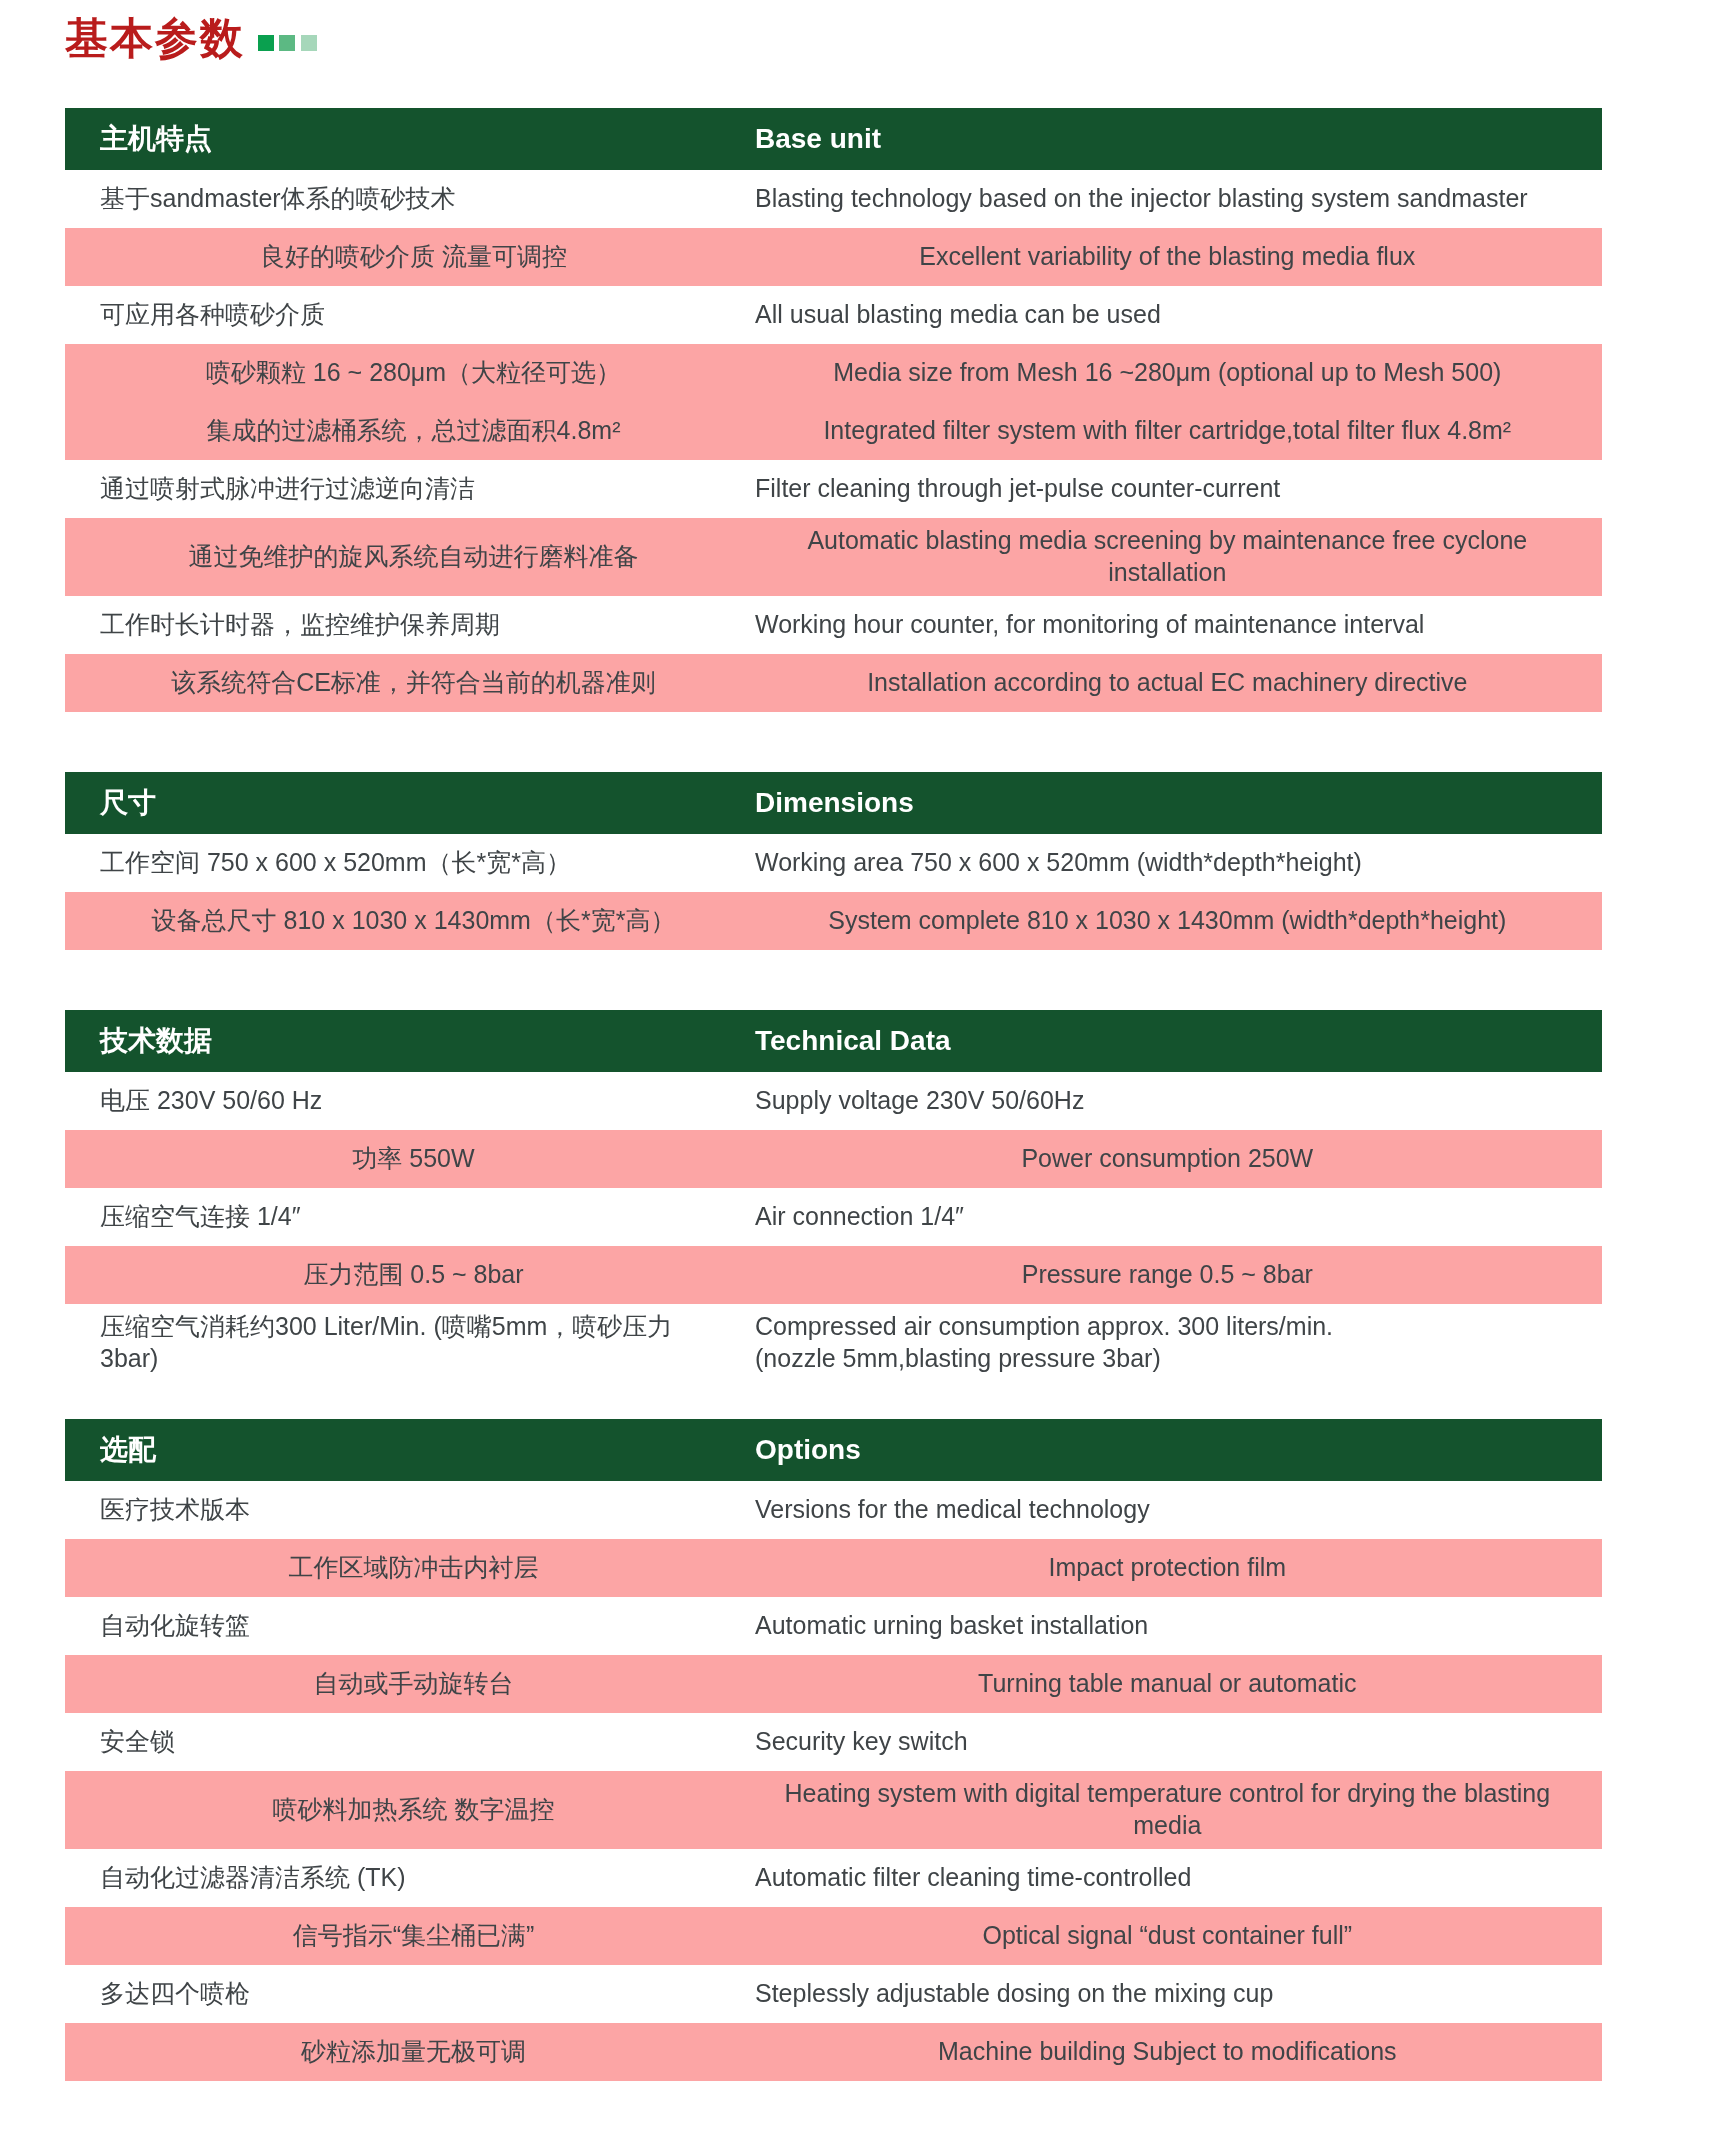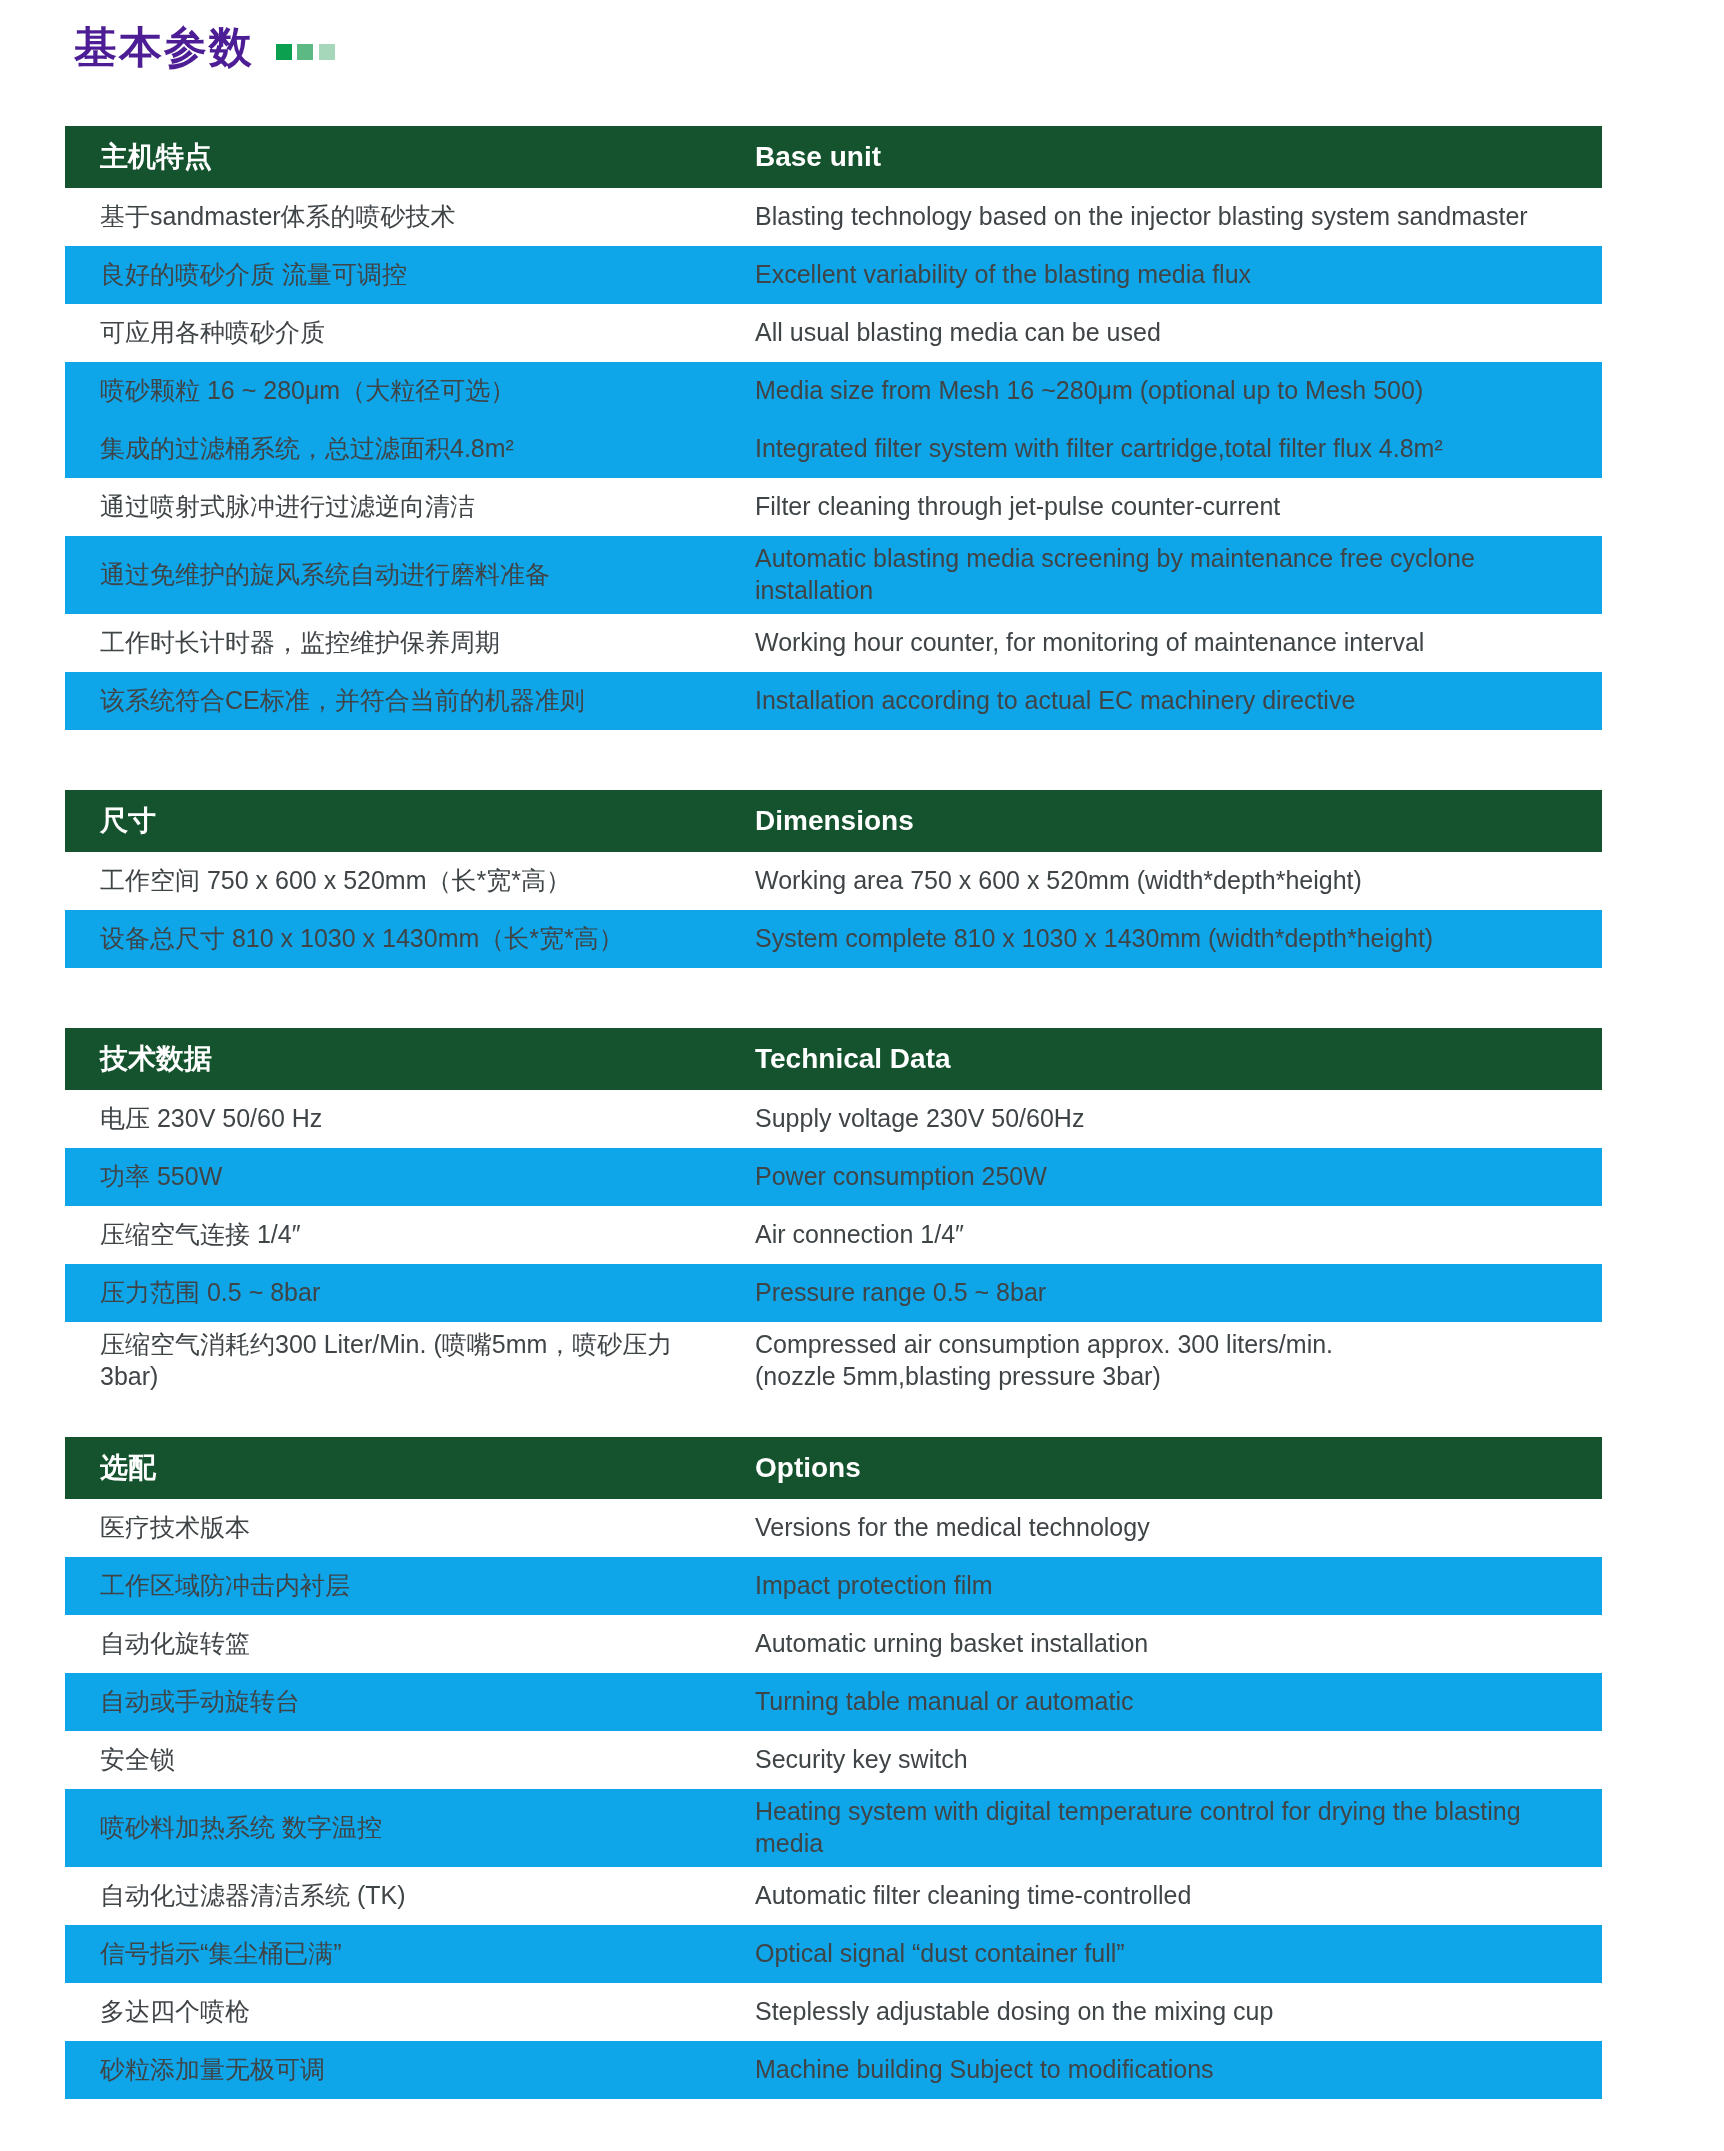--- a/index.html
+++ b/index.html
@@ -14,25 +14,25 @@
   .page{
     padding:13px 123px 0 65px;
     box-sizing:border-box;
   }
   
   .page-header{
     display:flex;align-items:center;
     margin-bottom:43px;
   }
   h1.page-title{
-    margin:9px;
+    margin:0;
     font-size:43px;
     line-height:1.2;
     font-weight:bold;
-    color:#4c1d95;
+    color:#b91c1c;
     letter-spacing:1.9px;
   }
   .squares{display:inline-flex;align-items:center;margin-left:13px;margin-top:9.3px;}
   .squares .sq{display:inline-block;width:16px;height:16px;margin-right:5.6px;}
   .sq1{background:#0aa04f;}
   .sq2{background:#5cb983;}
   .sq3{background:#a6d7ba;}
   
   section.spec-table{margin-bottom:60px;}
   section.spec-table:last-child{margin-bottom:16px;}
@@ -42,21 +42,21 @@
     min-height:62px;
     background:#14532d;
     color:#ffffff;
     font-weight:bold;
     font-size:28px;
   }
   .row{
     display:flex;align-items:center;
     min-height:58px;
   }
-  .row.alt{background:#0ea5e9;}
+  .row.alt{background:#fca5a5;text-align:center;}
   .cell{
     box-sizing:border-box;
     font-size:25px;
     line-height:1.26;
     white-space:pre-line;
   }
   .cell.zh{
     width:690px;flex:0 0 690px;
     padding:7.5px 28px 7.5px 35px;
   }

